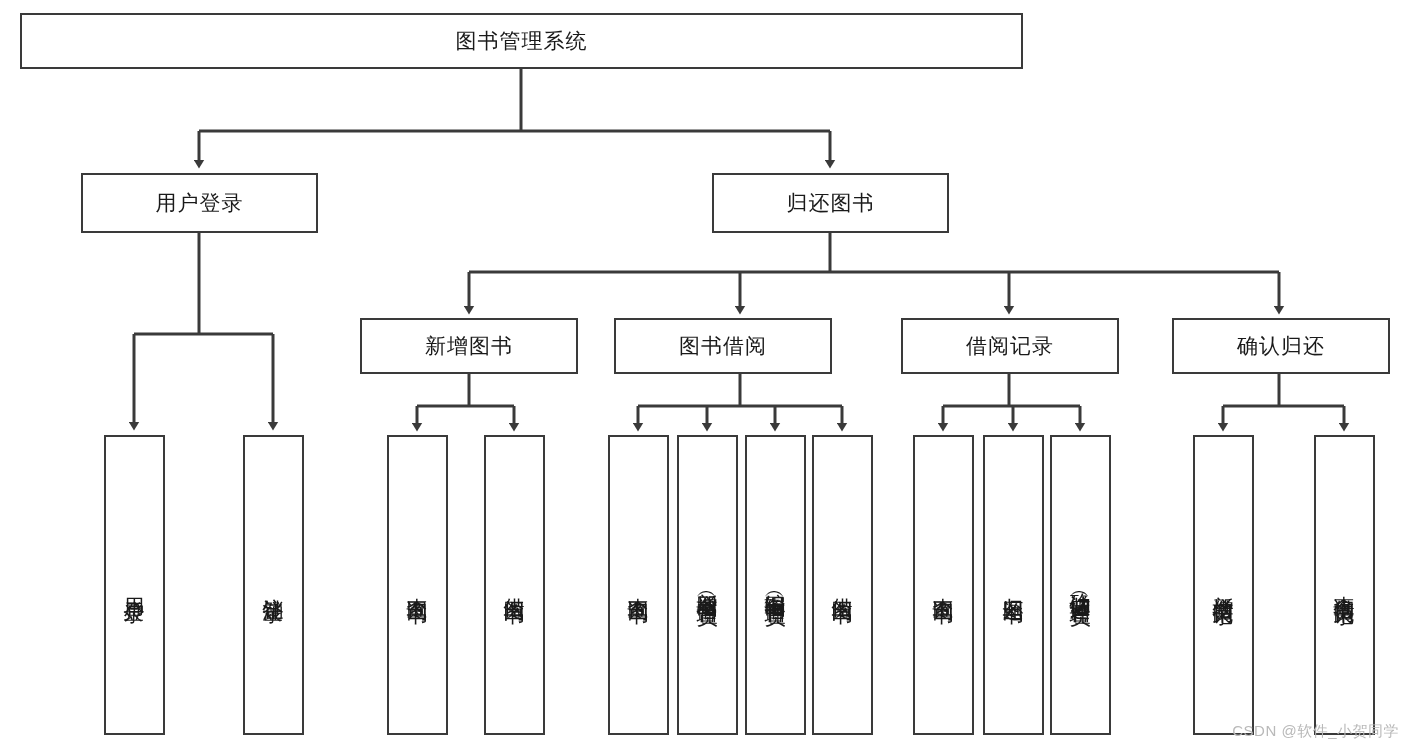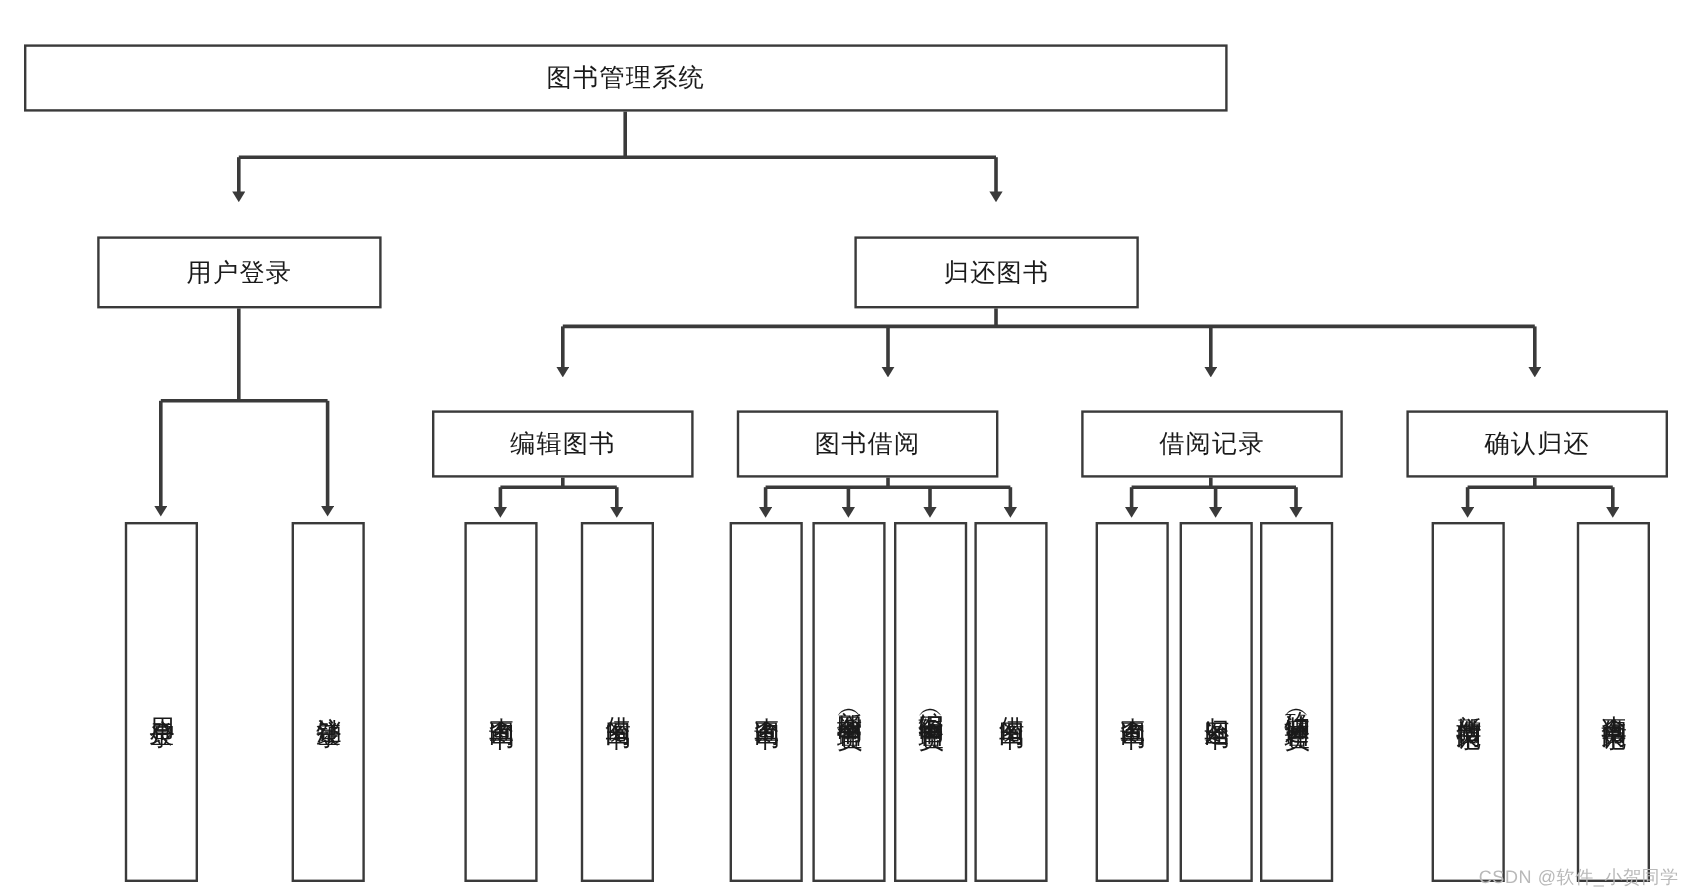--- a/index.html
+++ b/index.html
@@ -30,21 +30,20 @@
     background: #ffffff;
     border: 2px solid #3a3a3a;
     display: flex;
     align-items: center;
     justify-content: center;
     color: #1a1a1a;
   }
   .node.h {
     font-size: 21px;
     letter-spacing: 1px;
-    margin-top: 24px;
   }
   .node.v {
     font-size: 21px;
     writing-mode: vertical-rl;
     text-orientation: upright;
     letter-spacing: 2px;
     line-height: 1;
     padding: 4px 0;
   }
   .node.v .vtext {
@@ -126,21 +125,21 @@
   </div>
 
   <div class="node h" style="left:81px; top:173px; width:237px; height:60px;">
     <span class="label">用户登录</span>
   </div>
   <div class="node h" style="left:712px; top:173px; width:237px; height:60px;">
     <span class="label">归还图书</span>
   </div>
 
   <div class="node h" style="left:360px; top:318px; width:218px; height:56px;">
-    <span class="label">编辑图书</span>
+    <span class="label">新增图书</span>
   </div>
   <div class="node h" style="left:614px; top:318px; width:218px; height:56px;">
     <span class="label">图书借阅</span>
   </div>
   <div class="node h" style="left:901px; top:318px; width:218px; height:56px;">
     <span class="label">借阅记录</span>
   </div>
   <div class="node h" style="left:1172px; top:318px; width:218px; height:56px;">
     <span class="label">确认归还</span>
   </div>

